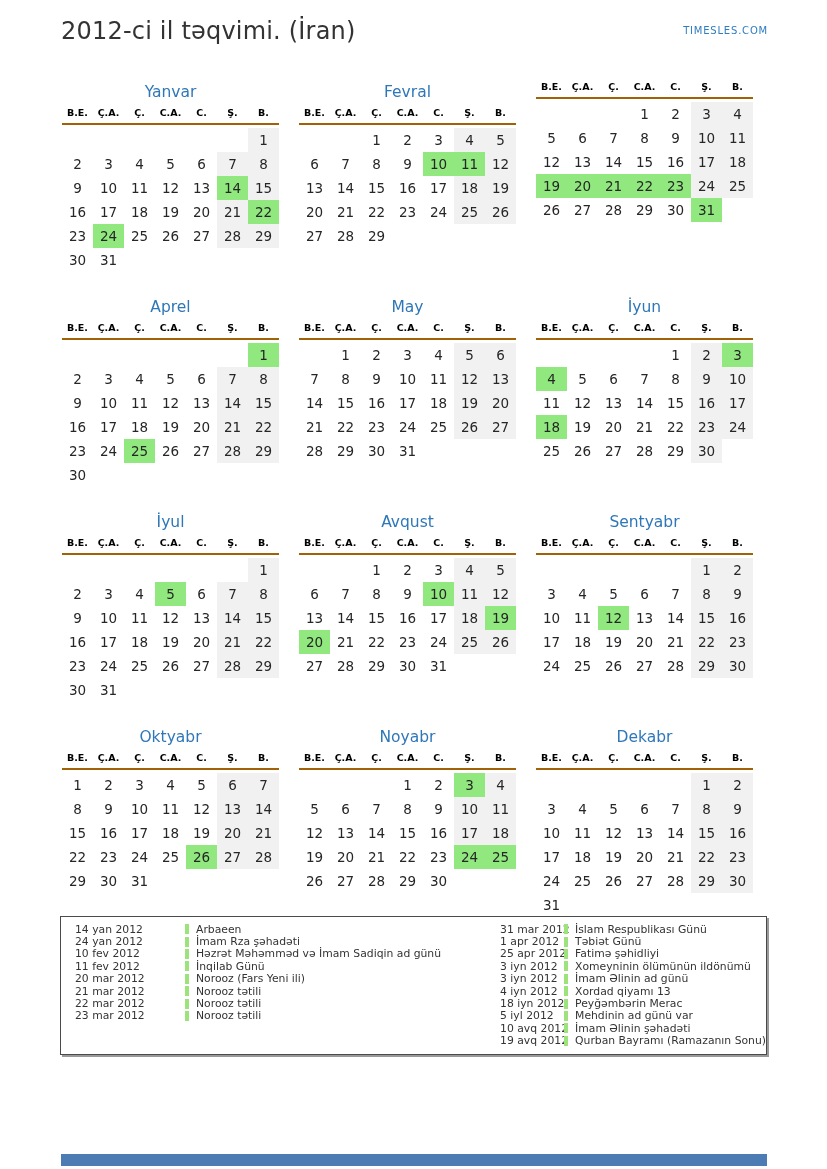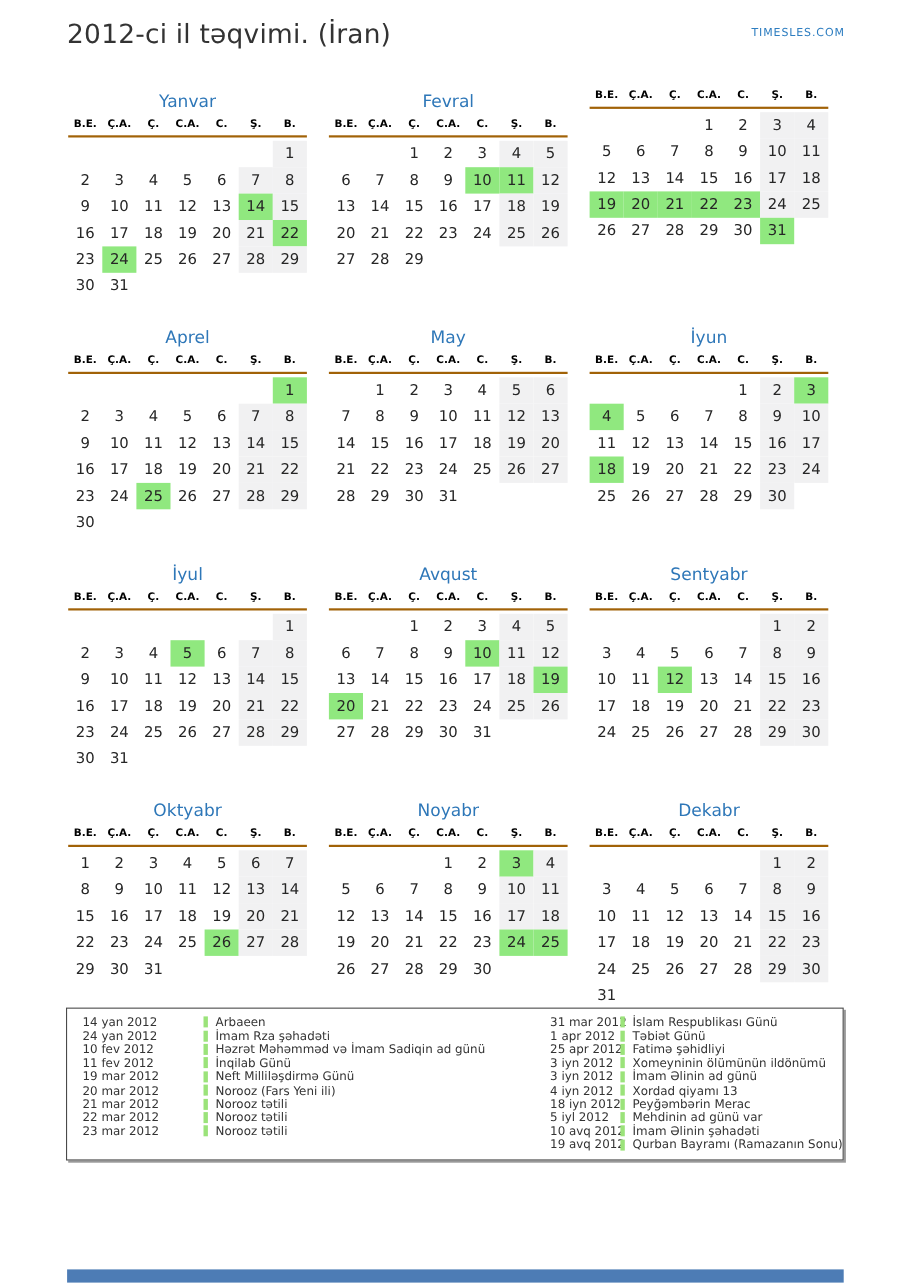--- a/index.html
+++ b/index.html
@@ -648,25 +648,20 @@
         <div class="legend-date">10 fev 2012</div>
         <div class="holiday-marker"></div>
         <div class="legend-label">Həzrət Məhəmməd və İmam Sadiqin ad günü</div>
       </div>
       <div class="legend-row">
         <div class="legend-date">11 fev 2012</div>
         <div class="holiday-marker"></div>
         <div class="legend-label">İnqilab Günü</div>
       </div>
       <div class="legend-row">
-        <div class="legend-date">19 mar 2012</div>
-        <div class="holiday-marker"></div>
-        <div class="legend-label">Neft Milliləşdirmə Günü</div>
-      </div>
-      <div class="legend-row">
         <div class="legend-date">20 mar 2012</div>
         <div class="holiday-marker"></div>
         <div class="legend-label">Norooz (Fars Yeni ili)</div>
       </div>
       <div class="legend-row">
         <div class="legend-date">21 mar 2012</div>
         <div class="holiday-marker"></div>
         <div class="legend-label">Norooz tətili</div>
       </div>
       <div class="legend-row">

